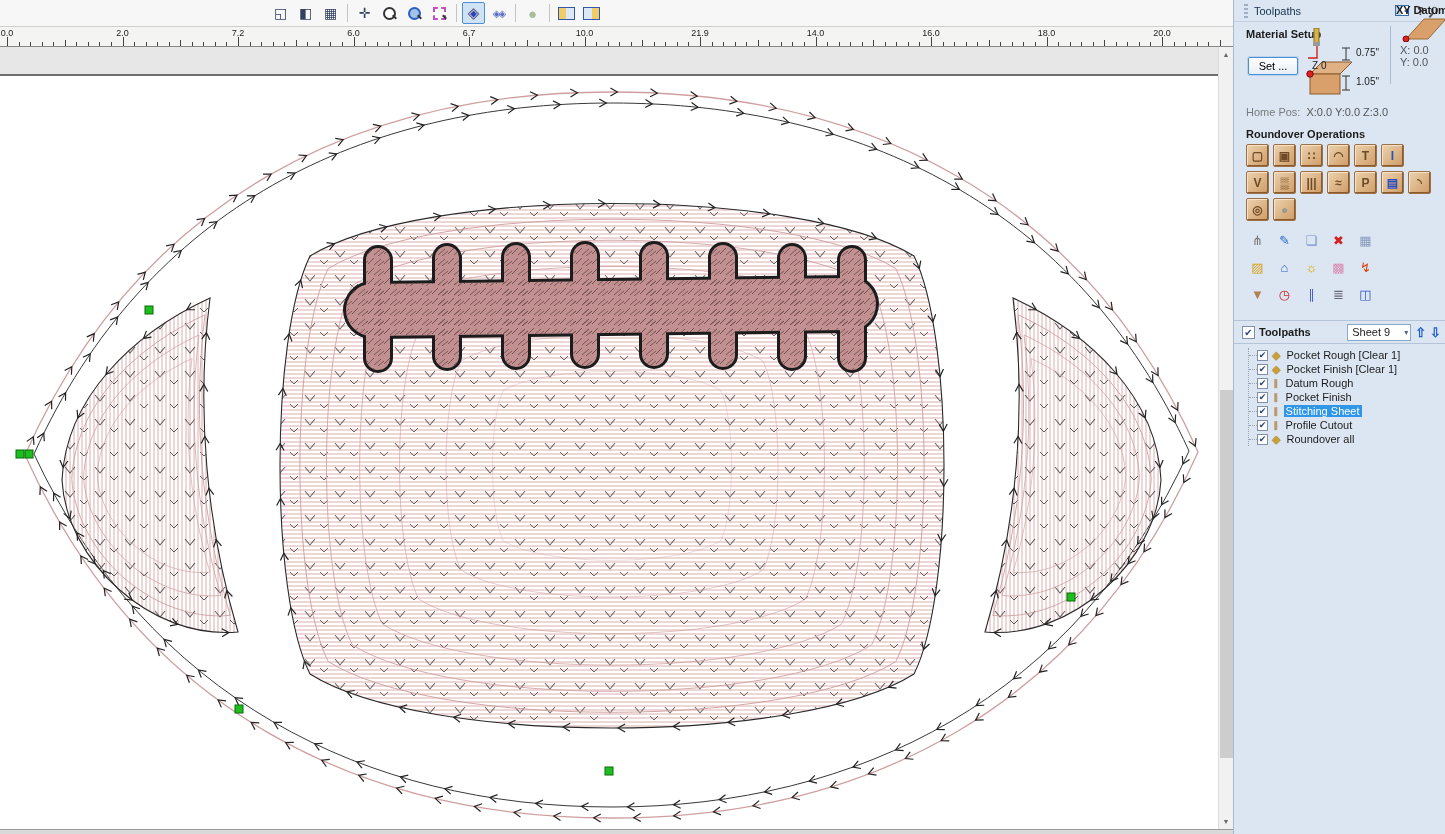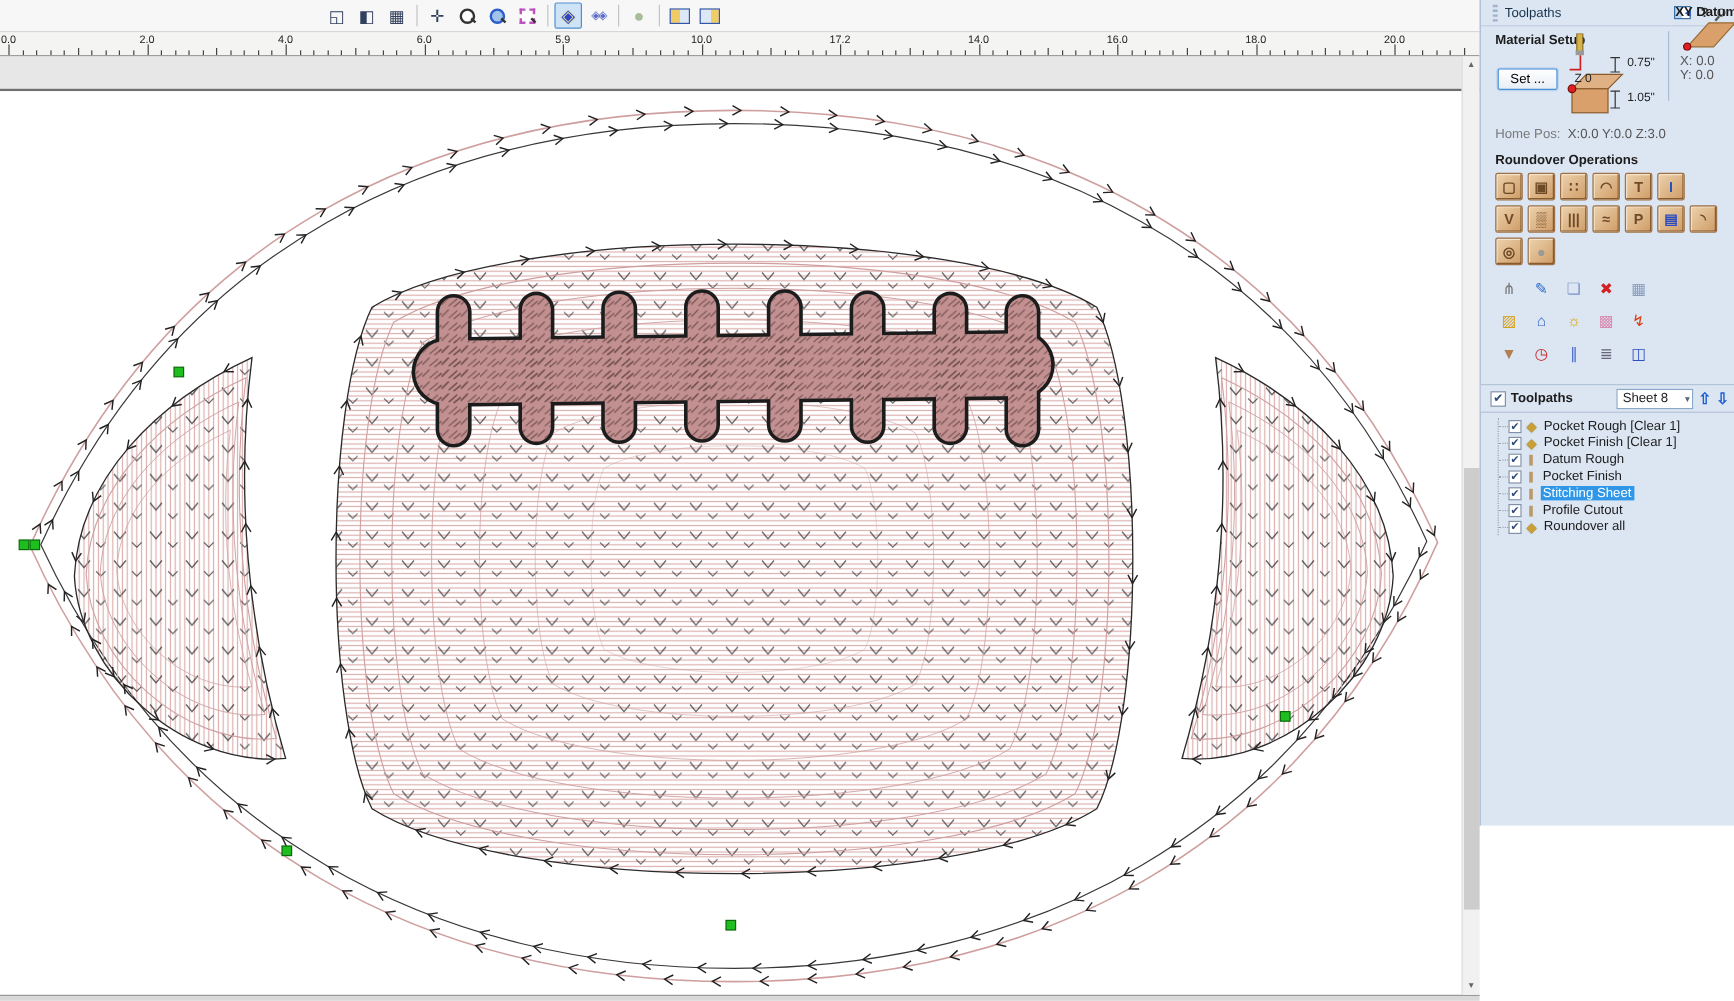--- a/index.html
+++ b/index.html
@@ -48,21 +48,21 @@
 
   
   #vscroll { position:absolute; left:1218px; top:47px; width:15px; height:782px;
     background:#f1f1f1; border-left:1px solid #ddd; }
   #vscroll .sbtn { height:15px; display:flex; align-items:center; justify-content:center;
     font-size:7px; color:#666; }
   #vscroll .thumb { position:absolute; left:1px; top:343px; width:13px; height:368px;
     background:#cdcdcd; }
 
   
-  #rpanel { position:absolute; left:1233px; top:0; width:212px; height:688px;
+  #rpanel { position:absolute; left:1233px; top:0; width:212px; height:834px;
     background:#dce6f3; border-left:1px solid #a7b8cf; font-size:11px; color:#1c1c1c; }
   #ptitle { height:22px; display:flex; align-items:center; padding:0 4px 0 10px;
     border-bottom:1px solid #c2cfe0; color:#16324f; }
   #ptitle .grip { width:4px; height:14px; margin-right:6px;
     border-left:2px dotted #9fb0c6; border-right:2px dotted #9fb0c6; }
   #ptitle .sp { flex:1; }
   .dockicon { width:14px; height:11px; border:1px solid #3a6ea5; position:relative;
     background:linear-gradient(90deg,#bcd6f0 0 45%,#fff 45%); margin:0 4px; }
   .dockicon::after { content:""; position:absolute; left:5px; top:2px;
     border:3px solid transparent; border-right:5px solid #2b5cc8; }
@@ -265,25 +265,25 @@
     <div class="rtick" style="left: 1138.9px;"></div>
     <div class="rtick" style="left: 1150.45px;"></div>
     <div class="rtick t2" style="left: 1162px;"></div>
     <div class="rtick" style="left: 1173.55px;"></div>
     <div class="rtick" style="left: 1185.1px;"></div>
     <div class="rtick" style="left: 1196.65px;"></div>
     <div class="rtick" style="left: 1208.2px;"></div>
     <div class="rtick t1" style="left: 1219.75px;"></div>
     <div class="rlabel" style="left: 7px;">0.0</div>
     <div class="rlabel" style="left: 122.5px;">2.0</div>
-    <div class="rlabel" style="left: 238px;">4.0</div>
+    <div class="rlabel" style="left: 238px;">7.2</div>
     <div class="rlabel" style="left: 353.5px;">6.0</div>
-    <div class="rlabel" style="left: 469px;">5.9</div>
+    <div class="rlabel" style="left: 469px;">6.7</div>
     <div class="rlabel" style="left: 584.5px;">10.0</div>
-    <div class="rlabel" style="left: 700px;">17.2</div>
+    <div class="rlabel" style="left: 700px;">21.9</div>
     <div class="rlabel" style="left: 815.5px;">14.0</div>
     <div class="rlabel" style="left: 931px;">16.0</div>
     <div class="rlabel" style="left: 1046.5px;">18.0</div>
     <div class="rlabel" style="left: 1162px;">20.0</div>
   </div>
 
 <div id="grayband"></div>
 
 <div id="canvas">
 <svg width="1233" height="753" viewBox="0 0 1233 753">
@@ -685,21 +685,21 @@
         <span class="opicon" style="color: rgb(68, 102, 200);">∥</span>
         <span class="opicon" style="color: rgb(102, 102, 119);">≣</span>
         <span class="opicon" style="color: rgb(48, 80, 192);">◫</span>
       </div>
     </div>
 
   <div id="tpheader">
     <span class="wincheck">✔</span>
     <span class="hlabel">Toolpaths</span>
     <span class="combo">
-      <span>Sheet 8</span>
+      <span>Sheet 9</span>
       <span class="caret">▾</span>
     </span>
     <span class="arrbtn">⇧</span>
     <span class="arrbtn">⇩</span>
   </div>
 
   <div id="tplist">
       <div class="rows">
         <div class="tprow">
           <span class="wincheck cb">✔</span>

